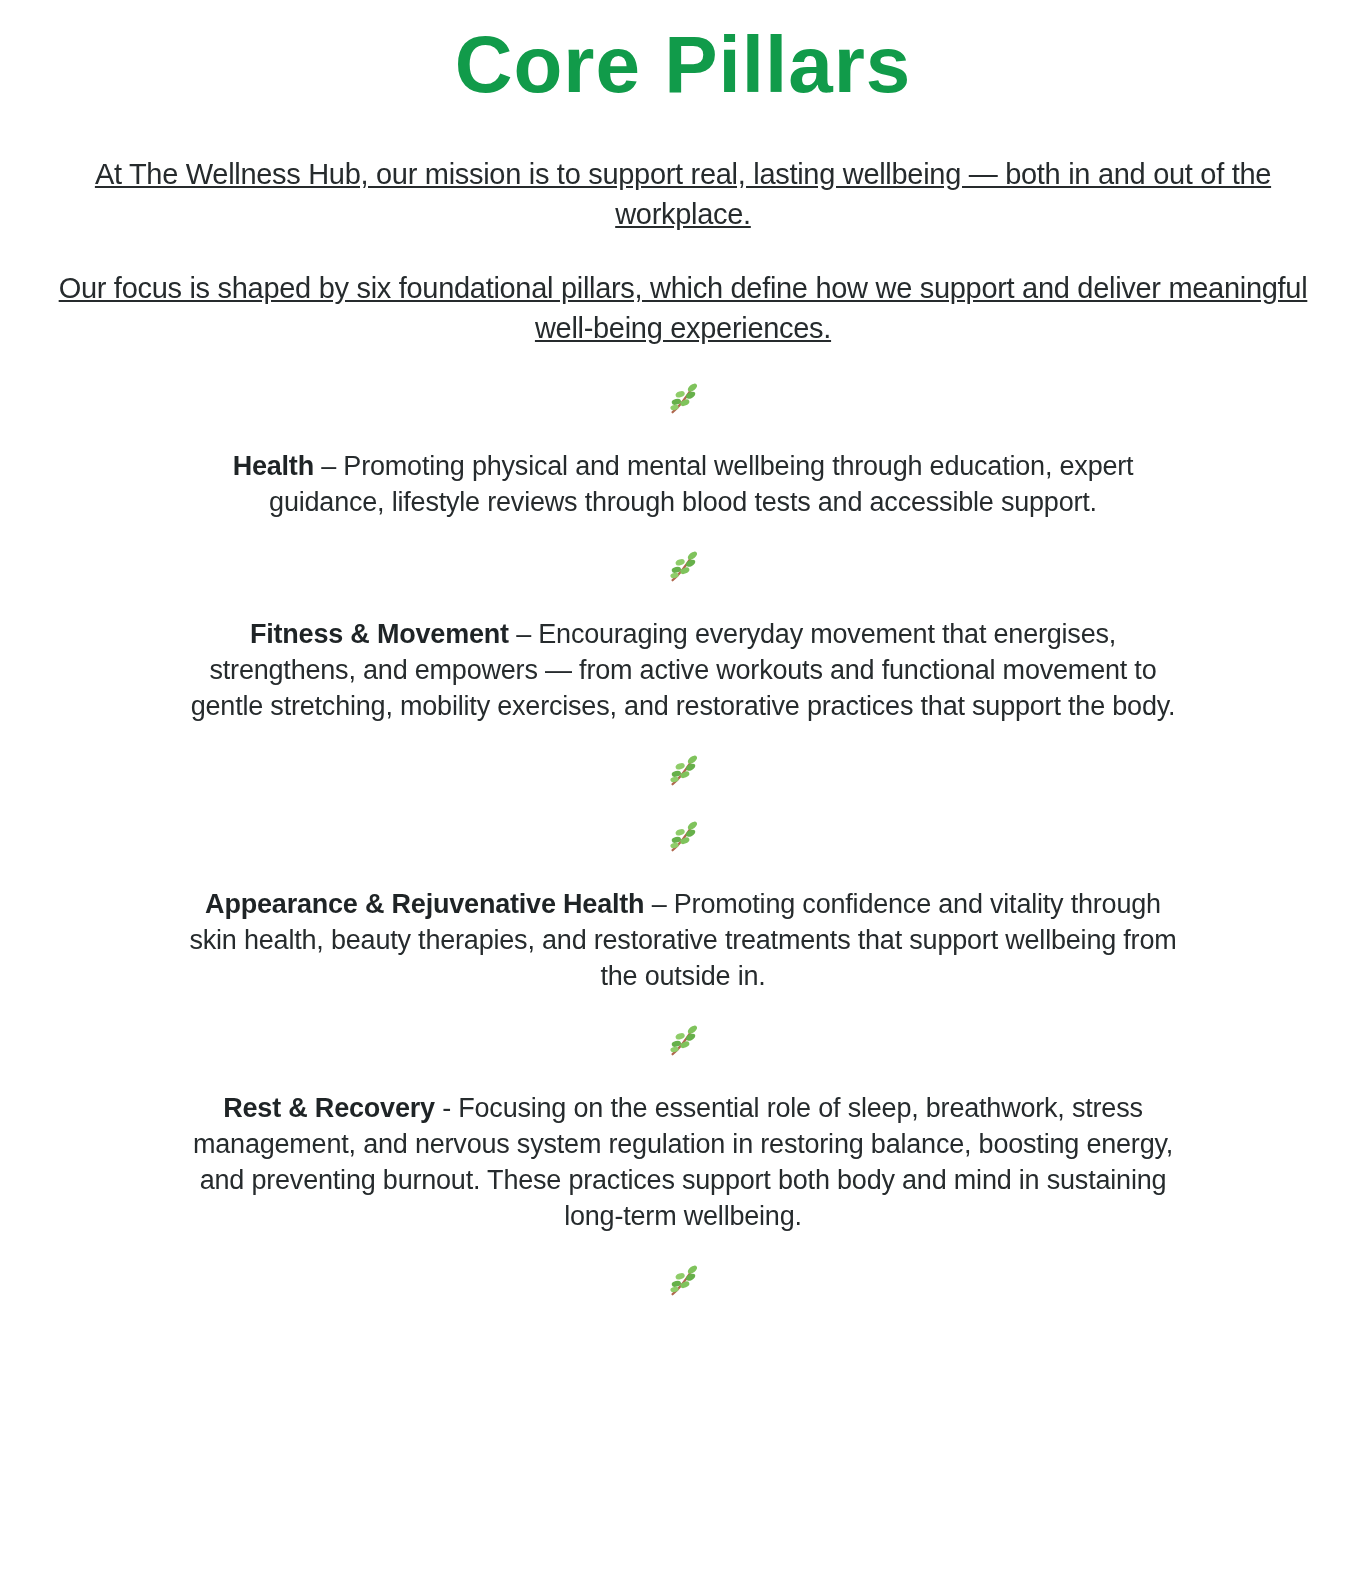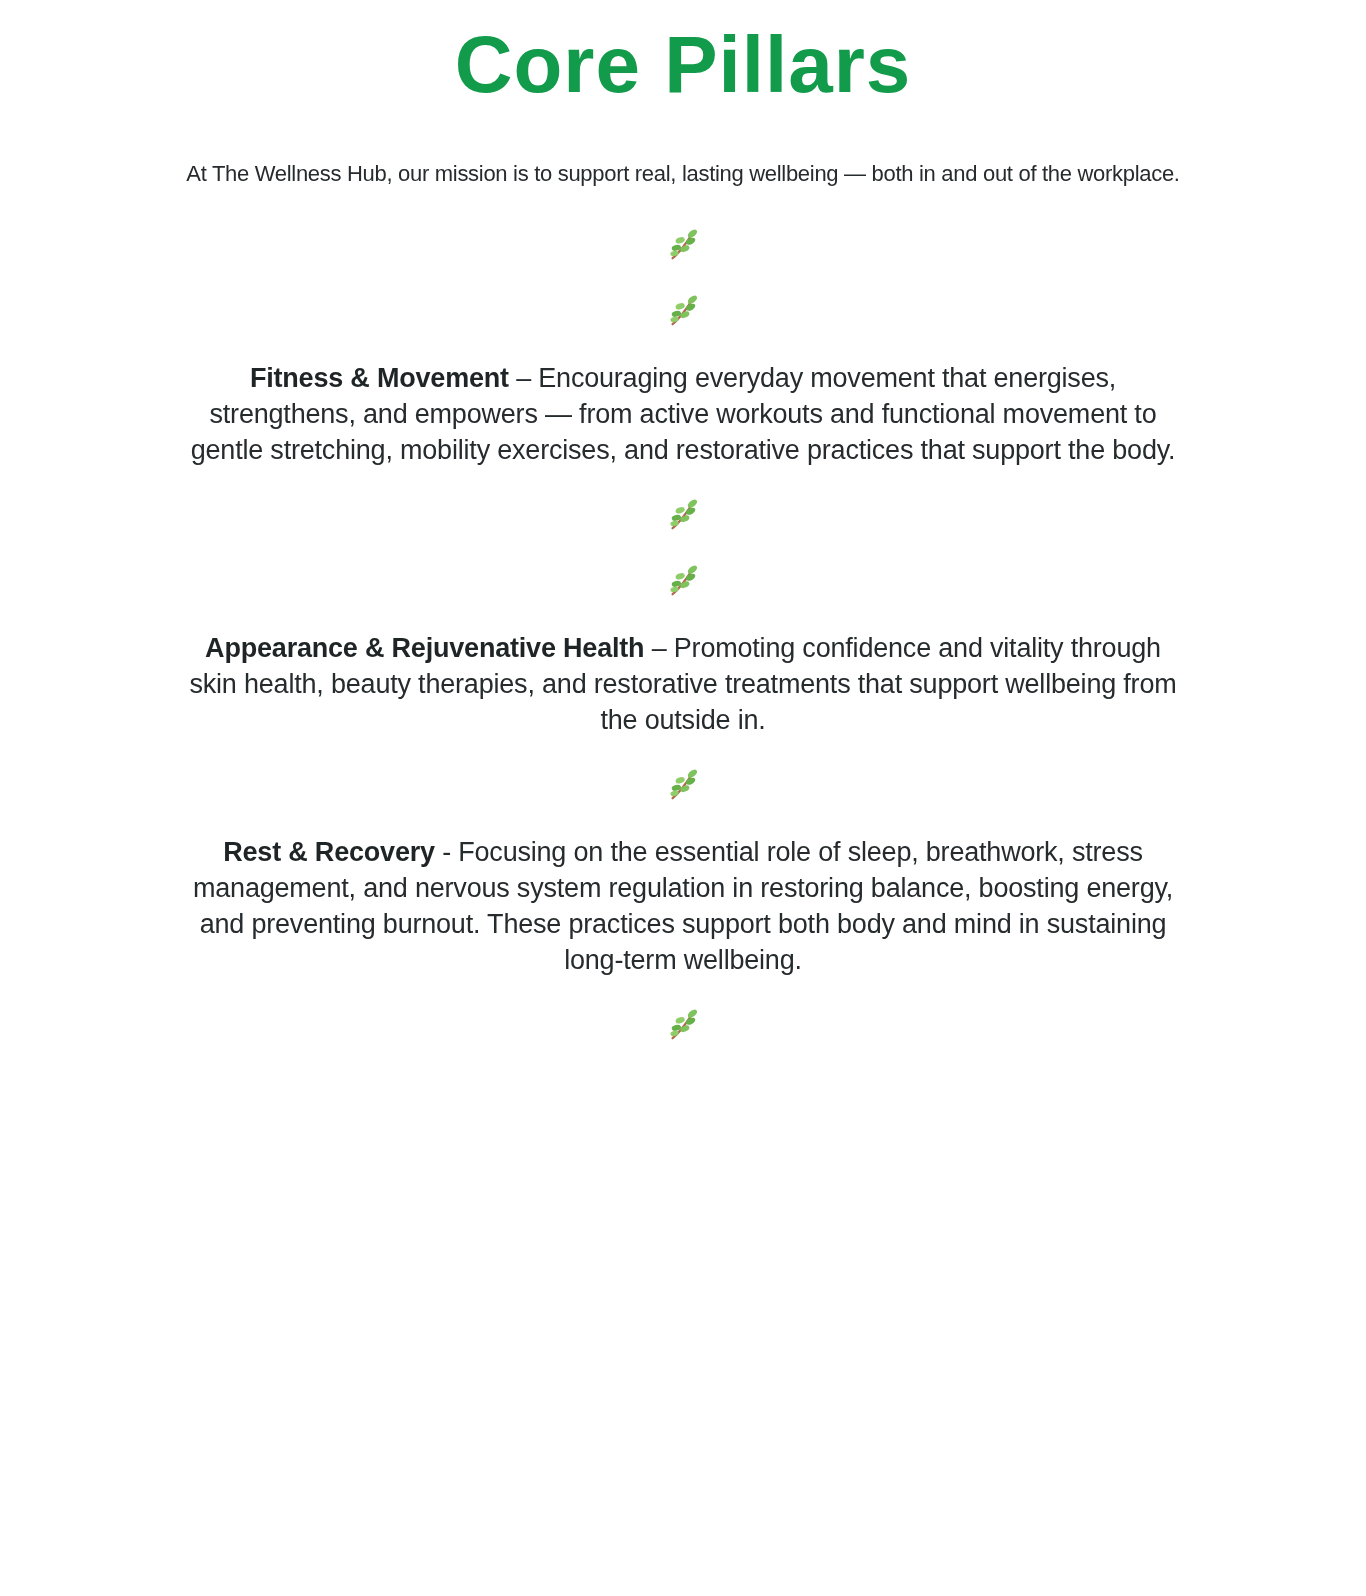--- a/index.html
+++ b/index.html
@@ -21,26 +21,27 @@
   .page-title {
     font-size: 80px;
     line-height: 86px;
     font-weight: 800;
     letter-spacing: 1px;
     color: #119b4a;
     margin: 0 0 46px 0;
     text-align: center;
   }
   .intro p {
-    font-size: 22px;
+    font-size: 29px;
     line-height: 40px;
     letter-spacing: -0.3px;
     max-width: 1260px;
     margin: 0 auto 34px auto;
     text-align: center;
+    text-decoration: underline;
   }
   .pillar-text {
     font-size: 27px;
     line-height: 36px;
     letter-spacing: -0.2px;
     max-width: 1010px;
     margin: 0 auto;
     text-align: center;
   }
   .pillar-text strong {
@@ -75,28 +76,32 @@
     </g>
   </defs>
 </svg>
 
 <div class="page">
 
   <h1 class="page-title">Core Pillars</h1>
 
   <div class="intro">
     <p>At The Wellness Hub, our mission is to support real, lasting wellbeing — both in and out of the workplace.</p>
+    <p>Our focus is shaped by six foundational pillars, which define how we support and deliver meaningful well-being experiences.</p>
   </div>
 
   <div class="sep">
     <svg viewBox="0 0 36 36">
         <use href="#herb-sprig"></use>
       </svg>
   </div>
 
+  <p class="pillar-text">
+    <strong>Health</strong><span> – Promoting physical and mental wellbeing through education, expert guidance, lifestyle reviews through blood tests and accessible support.</span>
+  </p>
 
   <div class="sep">
     <svg viewBox="0 0 36 36">
         <use href="#herb-sprig"></use>
       </svg>
   </div>
 
   <p class="pillar-text">
     <strong>Fitness &amp; Movement</strong><span> – Encouraging everyday movement that energises, strengthens, and empowers — from active workouts and functional movement to gentle stretching, mobility exercises, and restorative practices that support the body.</span>
   </p>

